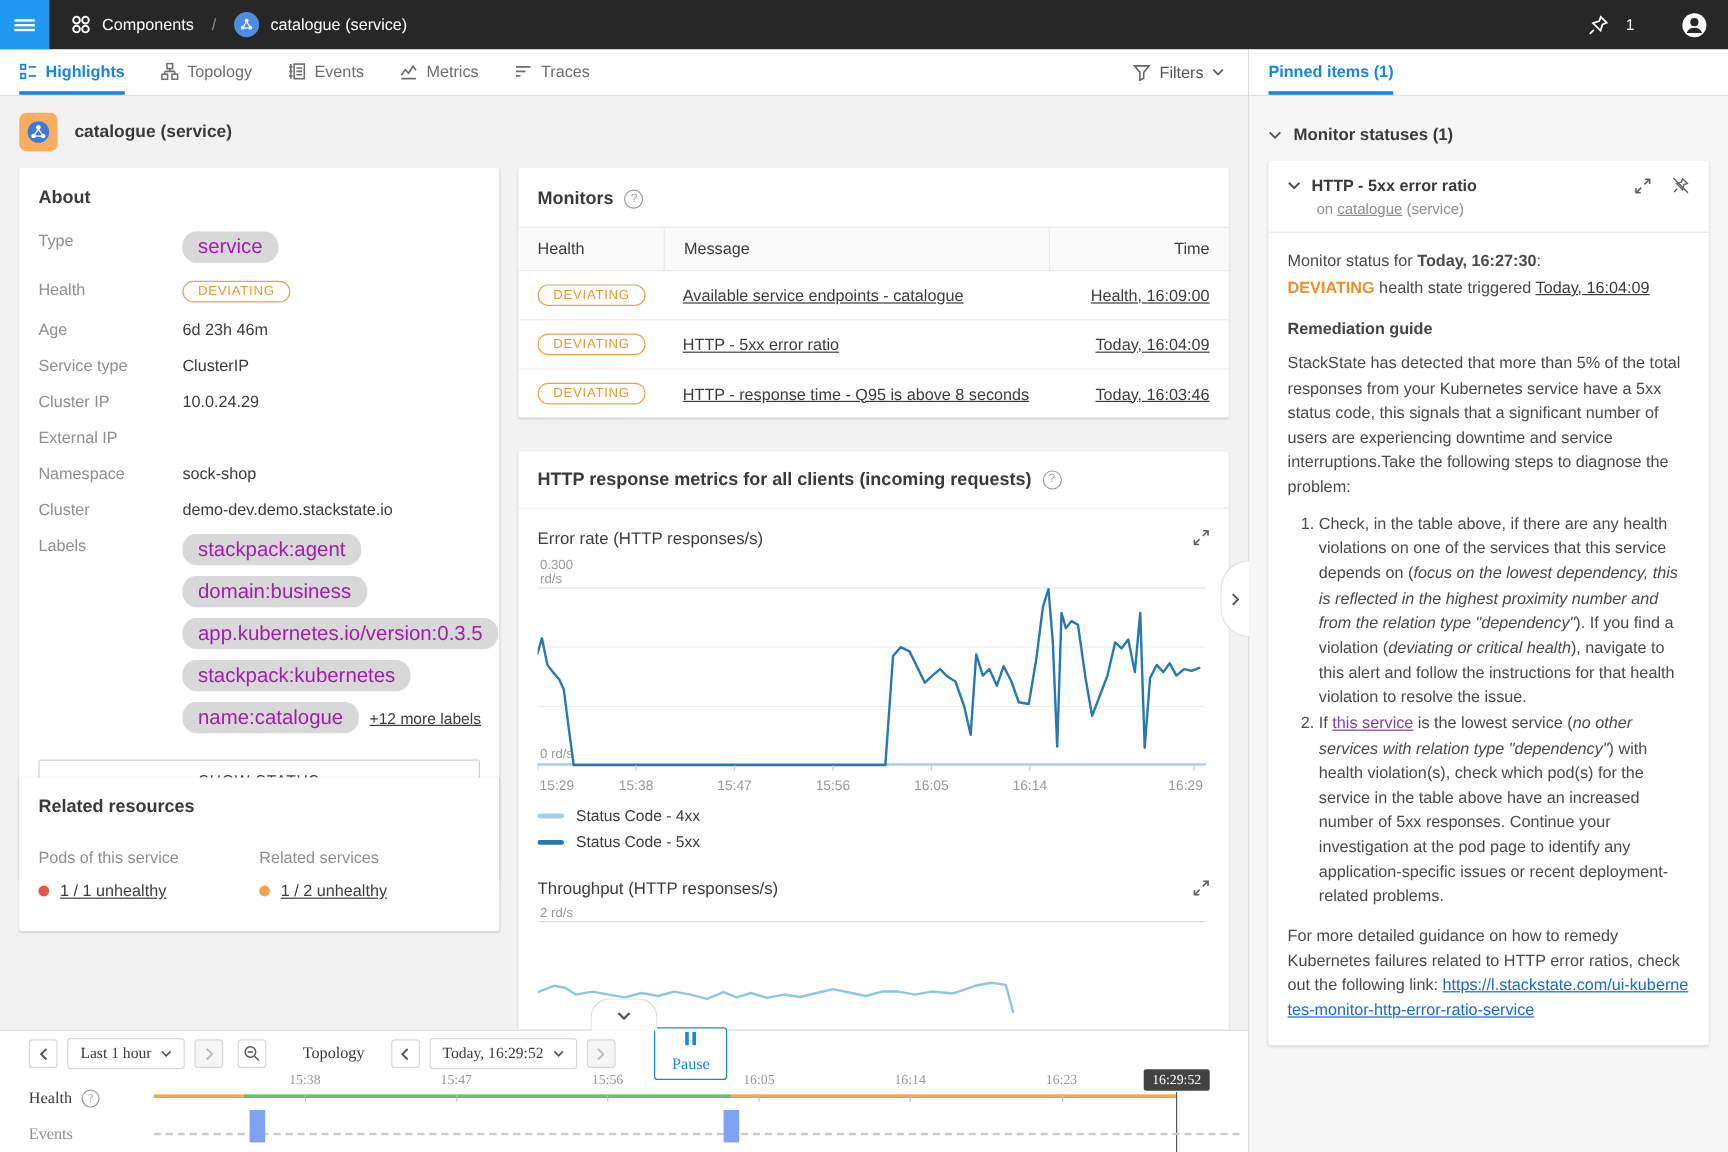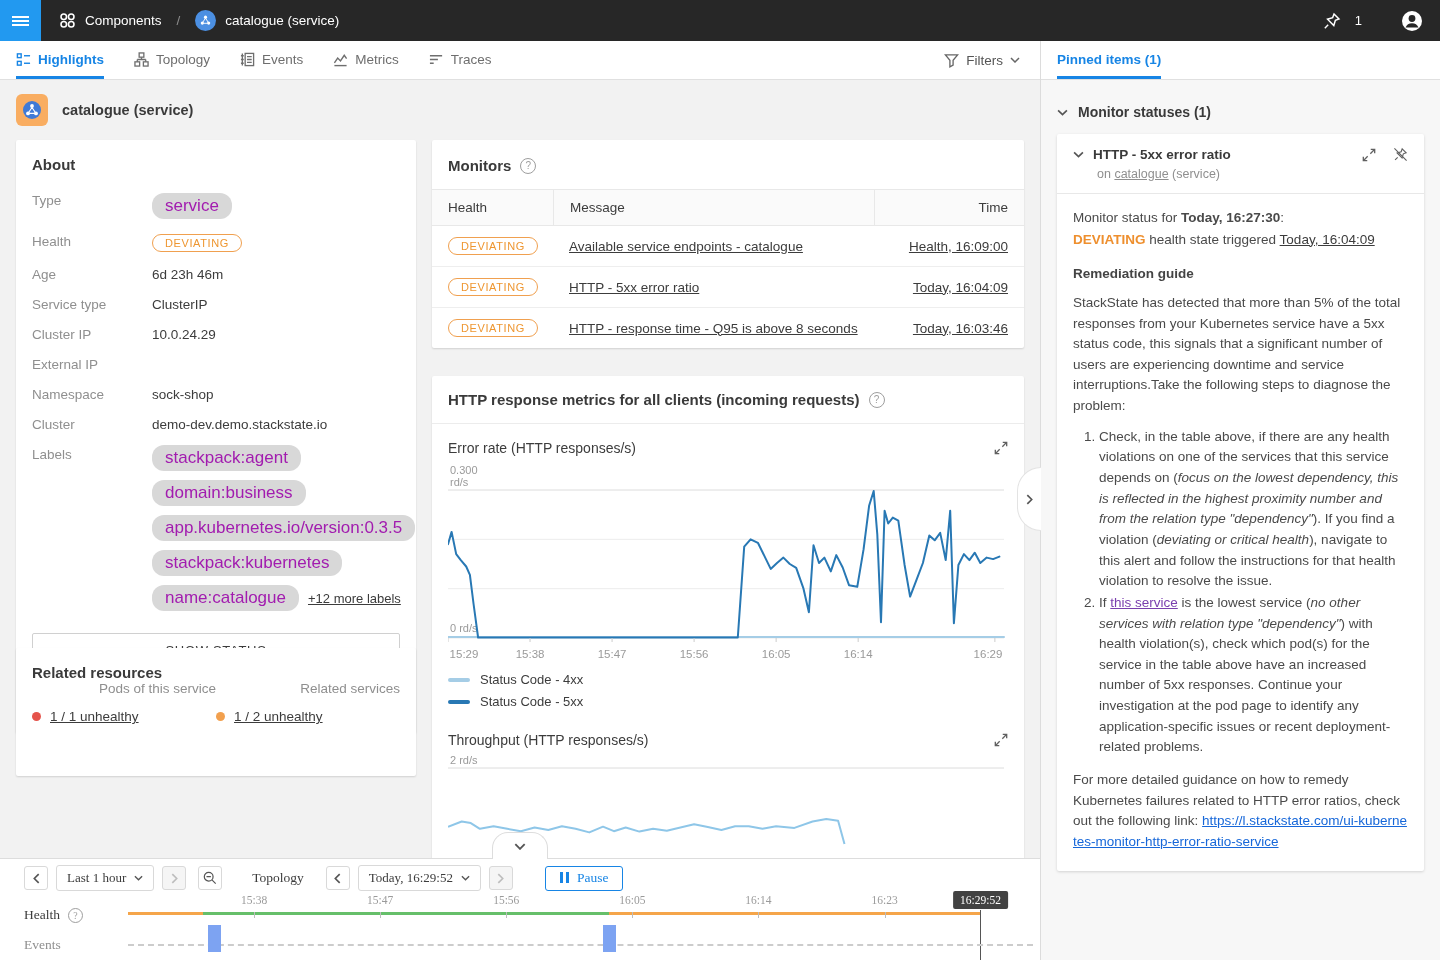--- a/index.html
+++ b/index.html
@@ -41,21 +41,21 @@
   .a-val { font-size:13.5px; color:#3c3c3c; padding-top:2px; }
   .pill { display:inline-block; background:#d8d8d8; color:#a21caf; border-radius:12px; padding:3px 13px; font-size:17px; }
   .health-pill { display:inline-block; border:1px solid #f0a04f; color:#ee9630; border-radius:12px; padding:2px 12px; font-size:11px; letter-spacing:.6px; background:#fff; }
   .labels-wrap { display:flex; flex-wrap:wrap; gap:9px; align-items:center; max-width:252px; }
   .more-labels { font-size:13px; color:#3c3c3c; text-decoration:underline; cursor:pointer; white-space:nowrap; }
   .ghost-btn { display:block; width:100%; background:#fff; border:1px solid #d0d0d0; border-radius:2px; color:#3c3c3c; font-size:13px; letter-spacing:.7px; padding:9px 0; text-align:center; margin-top:14px; cursor:pointer; font-family:inherit; }
   .ghost-btn:first-of-type { margin-top:22px; }
 
   
   .related-card { left:16px; top:568px; width:400px; padding:16px; height:128px; }
-  .rel-cols { display:flex; margin-top:0;text-align:right; }
+  .rel-cols { display:flex; margin-top:26px; }
   .rel-col { width:50%; }
   .rel-label { color:#8f8f8f; font-size:13.5px; margin-bottom:13px; }
   .rel-link { display:flex; align-items:center; gap:9px; font-size:13.5px; }
   .dot { width:9px; height:9px; border-radius:50%; flex:none; }
   .u-dark { color:#3c3c3c; text-decoration:underline; cursor:pointer; }
 
   
   .monitors-card { left:432px; top:60px; width:592px; }
   .mon-head { padding:17px 16px 15px; display:flex; align-items:center; gap:9px; }
   .m-table-head { display:flex; background:#fafafa; border-top:1px solid #e8e8e8; border-bottom:1px solid #e8e8e8; font-size:13.5px; color:#3c3c3c; }
@@ -105,21 +105,21 @@
   .panel-handle { position:absolute; left:1017px; top:467px; width:24px; height:64px; background:#fff; border:1px solid #e3e3e3; border-right:none; border-radius:32px 0 0 32px; z-index:12; display:flex; align-items:center; justify-content:center; cursor:pointer; }
   .bottom-tab { position:absolute; left:492px; top:832px; width:56px; height:27px; background:#fff; border:1px solid #ddd; border-bottom:none; border-radius:16px 16px 0 0; z-index:16; display:flex; align-items:center; justify-content:center; cursor:pointer; }
 
   
   .timeline { position:absolute; left:0; top:858px; width:1040px; height:102px; background:#fff; border-top:1px solid #ddd; z-index:15;font-family:Liberation Serif, serif; }
   .tl-controls { display:flex; align-items:center; gap:8px; padding:6px 0 0 24px; height:32px; }
   .sq-btn { width:24px; height:24px; border:1px solid #d9d9d9; border-radius:3px; background:#fff; display:flex; align-items:center; justify-content:center; cursor:pointer; color:#555; }
   .sq-btn.disabled { background:#f5f5f5; color:#bdbdbd; cursor:default; }
   .dd { border:1px solid #d9d9d9; border-radius:3px; background:#fff; padding:4px 10px; font-size:13px; color:#3c3c3c; display:flex; align-items:center; gap:8px; cursor:pointer; }
   .tl-topo { font-size:13.5px; color:#3c3c3c; margin:0 14px 0 22px; }
-  .pause-btn { border:1.5px solid #1785e5; border-radius:3px; background:#fff; color:#1785e5; font-size:13.5px; padding:3px 14px 4px; display:flex; align-items:center; gap:8px; cursor:pointer; margin-left:24px; font-family:inherit; }
+  .pause-btn { border:1.5px solid #1785e5; border-radius:3px; background:#fff; color:#1785e5; font-size:13.5px; padding:3px 14px 4px; display:flex; align-items:center; gap:8px; cursor:pointer; margin-left:24px; font-family:inherit;flex-direction:column; }
   .pause-ic { display:inline-flex; gap:3px; }
   .pause-ic i { width:3px; height:11px; background:#1785e5; display:block; }
   .tl-row-label { position:absolute; left:24px; font-size:13.5px; color:#3c3c3c; display:flex; align-items:center; gap:8px; }
   .tl-track { position:absolute; left:128px; width:852px; }
   .tl-seg { position:absolute; height:3px; top:0; }
   .tl-tick-label { position:absolute; top:-18px; transform:translateX(-50%); font-size:11.5px; color:#9a9a9a; }
   .tl-tick-mark { position:absolute; top:0; width:1px; height:6px; background:#bdbdbd; }
   .tl-badge { position:absolute; top:-21px; transform:translateX(-100%); background:#424242; color:#fff; font-size:11.5px; padding:3px 7px; border-radius:2px; white-space:nowrap; }
   .tl-vline { position:absolute; width:1px; background:#555; }
   .ev-dash { position:absolute; left:128px; width:905px; border-top:2px dashed #ccc; }

